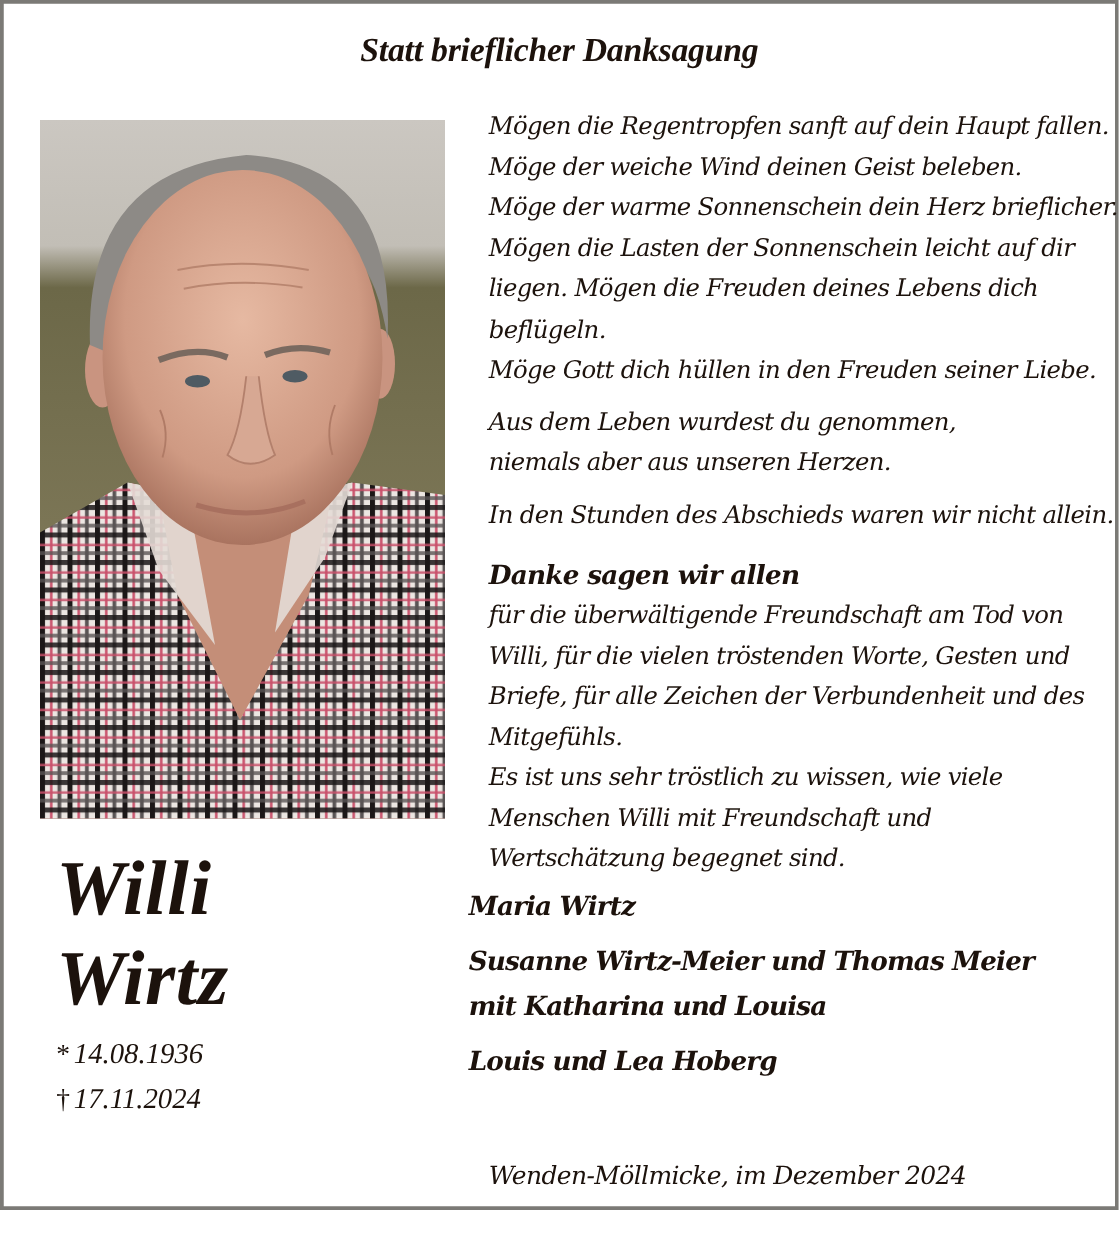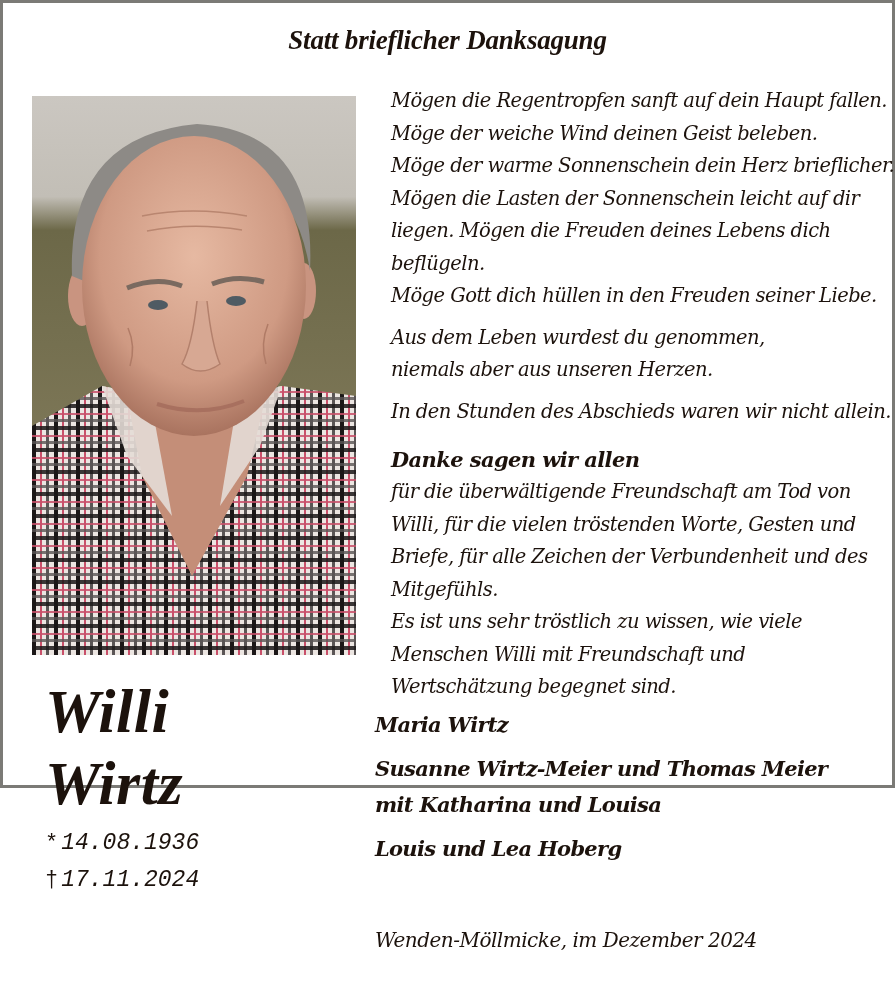--- a/index.html
+++ b/index.html
@@ -1,19 +1,19 @@
 <!DOCTYPE html>
 <html><head>
   <meta charset="utf-8">
   <style>
     html, body { margin: 0; padding: 0; background: #ffffff; }
     body { width: 895px; height: 1000px; overflow: hidden; }
     .page {
       position: relative;
-      width: 895px; height: 788px;
+      width: 895px; height: 968px;
       box-sizing: border-box;
       border: 3px solid #7b7a76;
       background: #ffffff;
       color: #1c120c;
       font-family: "DejaVu Serif", "Liberation Serif", serif;
     }
     .headline {
       position: absolute; left: 0; right: 0; top: 22px;
       text-align: center;
       font-family: "Liberation Serif", serif;
@@ -30,21 +30,21 @@
     .name-block {
       position: absolute; left: 42px; top: 672px; width: 324px;
     }
     .name-line {
       font-family: "Liberation Serif", serif;
       font-style: italic; font-weight: bold;
       font-size: 62px; line-height: 72px;
       letter-spacing: 0.5px;
     }
     .date-line {
-      font-family: Liberation Mono, monospace;
+      font-family: Liberation Serif, serif;
       font-style: italic;
       font-size: 23px; line-height: 36px;
     }
     .date-sym { font-style: normal; font-size: 22px; margin-right: 3px; }
     .right-col {
       position: absolute; left: 388px; top: 82px; width: 500px;
       font-family: "DejaVu Serif", serif;
       font-style: italic;
       font-size: 19.5px; line-height: 32.5px;
       letter-spacing: -0.55px;
@@ -61,21 +61,21 @@
     }
     .family {
       position: absolute; left: 372px; top: 704px; width: 510px;
       font-family: "DejaVu Serif", serif;
       font-weight: bold; font-style: italic;
       font-size: 21px; letter-spacing: -0.7px;
     }
     .family .fam-entry { margin-bottom: 8px; line-height: 36px; }
     .family .fam-entry .line { line-height: 36px; }
     .closing {
-      position: absolute; left: 372px; top: 925px;
+      position: absolute; left: 388px; top: 925px;
       font-family: "DejaVu Serif", serif;
       font-style: italic;
       font-size: 20px; letter-spacing: -0.5px;
       white-space: nowrap;
     }
   </style>
 </head>
 <body>
 
 <div class="page">

